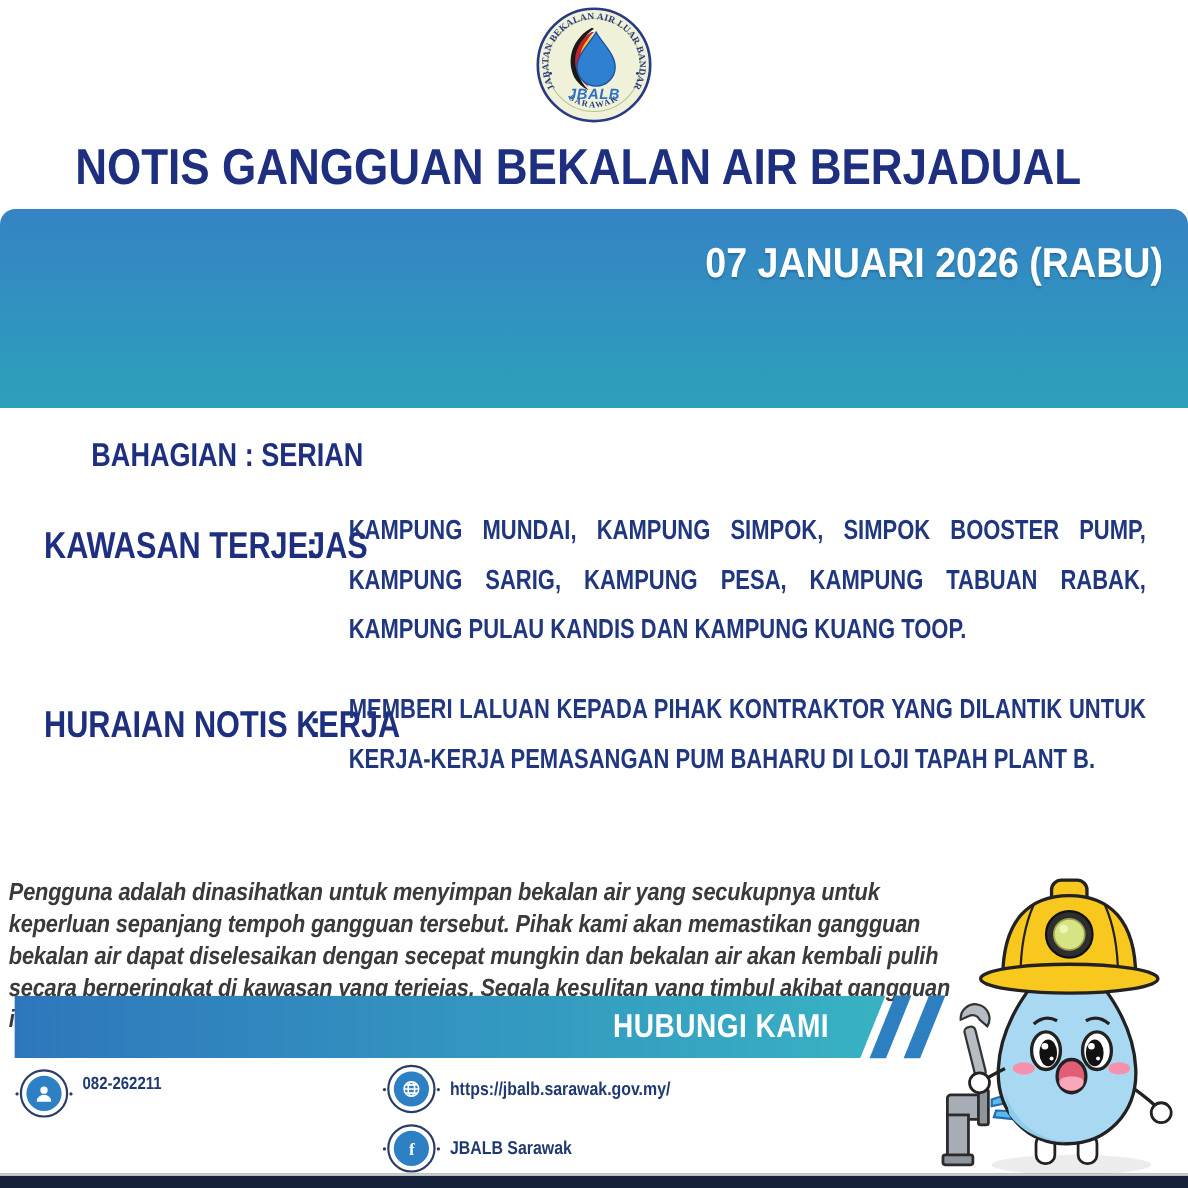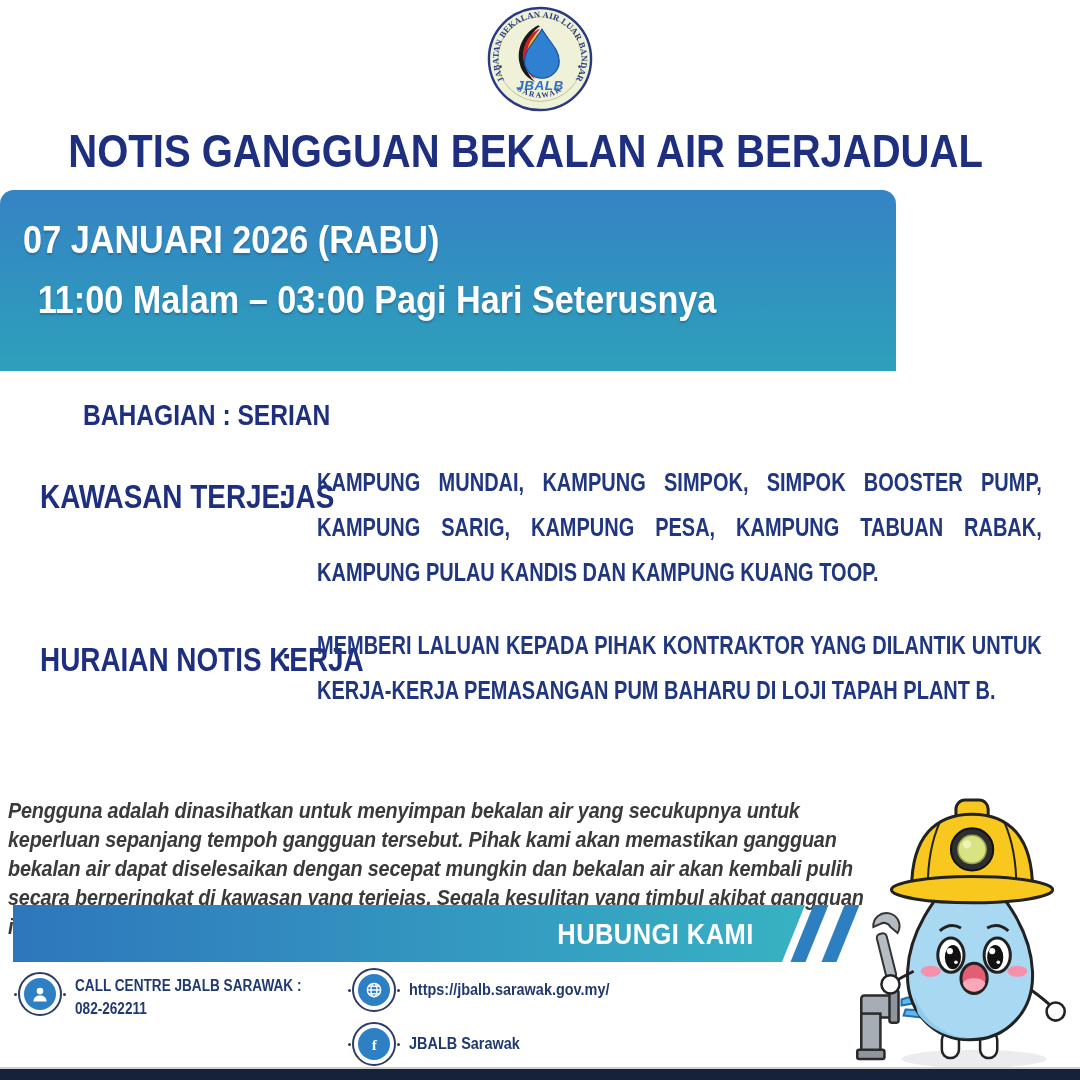--- a/index.html
+++ b/index.html
@@ -8,23 +8,23 @@
 
   
   .logo{position:absolute;left:487px;top:6px;width:106px;height:106px;}
 
   
   .title{position:absolute;top:124px;left:0;width:996px;text-align:center;}
   .title span{display:inline-block;transform:scaleX(0.87);transform-origin:center top;
               font-size:46px;font-weight:bold;color:#1e2f80;white-space:nowrap;letter-spacing:0;}
 
   
-  .sched{position:absolute;top:190px;left:0;width:896px;height:181px;
+  .sched{position:absolute;top:190px;left:0;width:1080px;height:181px;
          background:linear-gradient(180deg,#3583c4 0%,#2da0bb 100%);
-         border-radius:14px 14px 0 0;color:#fff;text-align:left;padding-top:24px;box-sizing:border-box;}
+         border-radius:14px 14px 0 0;color:#fff;text-align:right;padding-top:24px;box-sizing:border-box;}
   .sched div{line-height:52px;}
   .sched span{display:inline-block;transform:scaleX(0.9);transform-origin:center top;
               font-size:38px;font-weight:bold;white-space:nowrap;
               text-shadow:0 2px 2px rgba(15,55,90,.35);}
 
   
   .region-left{position:absolute;top:398px;left:83px;}
   .region-right{position:absolute;top:398px;right:60px;}
   .region-left span,.region-right span{display:inline-block;font-size:30px;font-weight:bold;
         color:#1e2f80;white-space:nowrap;}
@@ -107,21 +107,20 @@
     <path d="M57,24 C63,35 75,45 75,57 a18,18 0 1 1 -36,0 C39,45 51,35 57,24 Z" fill="#2f80d0" stroke="#1b4f9e" stroke-width="1.2"></path>
     <text x="55" y="87" text-anchor="middle" font-size="14" font-weight="bold" font-style="italic" fill="#2f6fc5" letter-spacing="0.5">JBALB</text>
   </svg>
 
   <div class="title">
     <span>NOTIS GANGGUAN BEKALAN AIR BERJADUAL</span>
   </div>
 
   <div class="sched">
     <div><span>07 JANUARI 2026 (RABU)</span></div>
-    <div><span>11:00 Malam – 03:00 Pagi Hari Seterusnya</span></div>
   </div>
 
   <div class="region-left">
     <span>BAHAGIAN : SERIAN</span>
   </div>
 
   <div class="d-label d1-label">
     <span>KAWASAN TERJEJAS</span>
   </div>
   <div class="d-colon d1-colon">:</div>
@@ -144,21 +143,20 @@
   <div class="contact cc c-call">
     <div class="icon-ring">
       <div class="icon-core">
         <svg width="20" height="20" viewBox="0 0 24 24">
           <circle cx="12" cy="8.5" r="4" fill="#fff"></circle>
           <path d="M4,21 a8,7.5 0 0 1 16,0 z" fill="#fff"></path>
         </svg>
       </div>
     </div>
     <div class="contact-text cc-lines">
-      <div><span>CALL CENTRE JBALB SARAWAK :</span></div>
       <div><span>082-262211</span></div>
     </div>
   </div>
 
   <div class="contact c-web">
     <div class="icon-ring">
       <div class="icon-core">
         <svg width="20" height="20" viewBox="0 0 24 24" fill="none" stroke="#fff" stroke-width="1.7">
           <circle cx="12" cy="12" r="8"></circle>
           <ellipse cx="12" cy="12" rx="3.6" ry="8"></ellipse>

